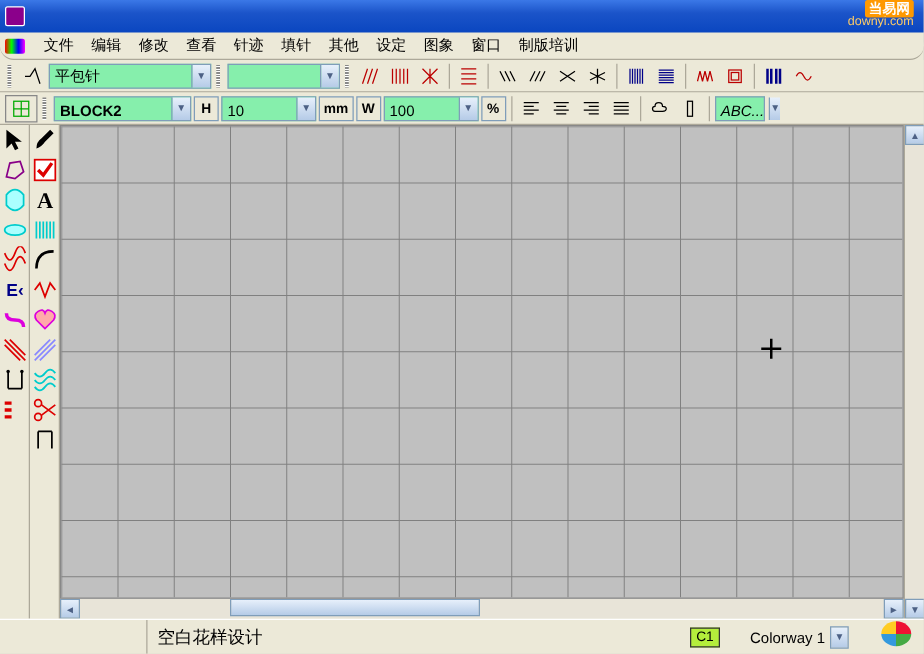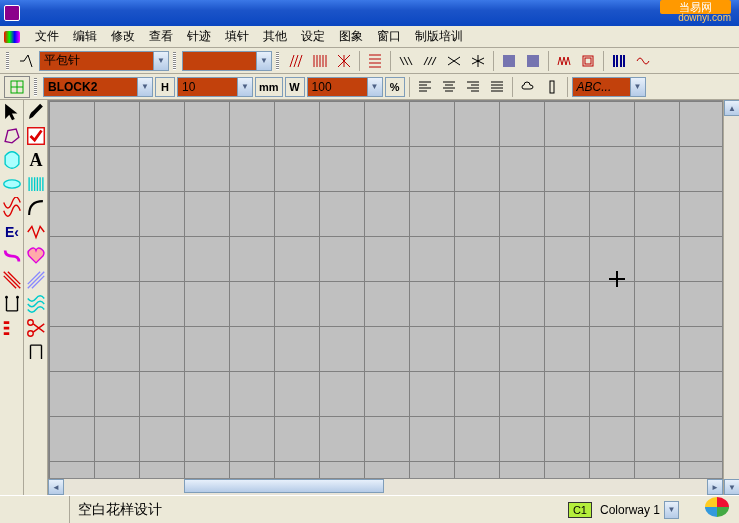--- a/index.html
+++ b/index.html
@@ -3,33 +3,33 @@
 <meta charset="utf-8">
 <style>
 * { box-sizing: border-box; margin: 0; padding: 0; }
 body { font-family: "SimSun", "宋体", sans-serif; font-size: 12px; background: #ece9d8; width: 739px; height: 523px; overflow: hidden; user-select: none; }
 
 
 .titlebar { height: 26px; background: linear-gradient(to bottom, #3b78e7, #1b54c9 40%, #0a46c0); display: flex; align-items: center; padding: 0 4px; color: #fff; position: relative; }
 .titlebar .app-icon { width: 16px; height: 16px; background: #8b008b; margin-right: 4px; border-radius: 2px; border: 1px solid #fff; }
 .titlebar .title-text { font-weight: bold; font-size: 13px; white-space: pre; flex: 1; }
 .titlebar .logo { position: absolute; right: 8px; top: 2px; font-size: 11px; color: #fff; text-align: right; line-height: 10px; }
-.titlebar .logo .cn { background: #ff9900; padding: 1px 19px; border-radius: 2px; font-weight: normal; }
-
-
-.menubar { height: 22px; background: #ece9d8; border-bottom: 1px solid #aca899; display: flex; align-items: center; padding-left: 4px; }
+.titlebar .logo .cn { background: #ff9900; padding: 1px 3px; border-radius: 2px; font-weight: bold; }
+
+
+.menubar { height: 22px; background: #ece9d8; border-bottom: 1px solid #aca899; display: flex; align-items: center; padding-left: 4px; border-radius: 11px; }
 .menubar .mb-icon { width: 16px; height: 12px; background: linear-gradient(to right, #f00, #0f0, #00f, #f0f); margin-right: 8px; border-radius: 2px; }
 .menubar span { padding: 2px 7px; cursor: default; }
 
 
 .toolbar { background: #ece9d8; border-bottom: 1px solid #aca899; display: flex; align-items: center; padding: 2px 4px; height: 26px; gap: 2px; }
 .grip { width: 3px; height: 18px; background: repeating-linear-gradient(to bottom, #888, #888 1px, #fff 1px, #fff 2px); margin: 0 4px 0 2px; }
 .tb-btn { width: 22px; height: 22px; border: 1px solid transparent; display: flex; align-items: center; justify-content: center; font-size: 12px; background: #ece9d8; cursor: default; }
 .tb-btn svg { width: 16px; height: 16px; }
-.combo { height: 20px; border: 1px solid #7f9db9; background: #c2410c; display: flex; align-items: center; font-size: 12px; }
+.combo { height: 20px; border: 1px solid #7f9db9; background: #86efac; display: flex; align-items: flex-end; font-size: 12px; }
 .combo .c-val { padding: 0 4px; flex: 1; }
 .combo .c-arr { width: 15px; height: 18px; background: linear-gradient(#e7f0fb,#b5cbe7); border-left: 1px solid #7f9db9; display: flex; align-items: center; justify-content: center; font-size: 8px; color: #4d6185; }
 .lbl-box { border: 1px solid #7f9db9; background: #ece9d8; height: 20px; min-width: 20px; display: flex; align-items: center; justify-content: center; font-weight: bold; font-size: 11px; padding: 0 3px; }
 .sep { width: 1px; height: 20px; background: #aca899; margin: 0 2px; }
 
 
 .main { display: flex; height: 395px; }
 .tool-col { width: 24px; background: #ece9d8; border-right: 1px solid #aca899; display: flex; flex-direction: column; }
 .tool-col .tc-btn { width: 24px; height: 24px; display: flex; align-items: center; justify-content: center; border: 1px solid transparent; font-size: 14px; }
 .canvas-wrap { flex: 1; position: relative; display: flex; flex-direction: column; }
@@ -40,24 +40,24 @@
 .crosshair::before { left: 7px; top: 0; width: 2px; height: 16px; }
 .crosshair::after { top: 7px; left: 0; height: 2px; width: 16px; }
 .hscroll { height: 16px; background: #ece9d8; display: flex; }
 .hscroll .s-btn, .vscroll .s-btn { width: 16px; height: 16px; background: linear-gradient(#e7f0fb,#b5cbe7); border: 1px solid #7f9db9; display: flex; align-items: center; justify-content: center; font-size: 8px; color: #4d6185; }
 .hscroll .s-track { flex: 1; background: #e8e4d8; }
 .hscroll .s-thumb { width: 200px; height: 14px; background: linear-gradient(#e7f0fb,#b5cbe7); border: 1px solid #7f9db9; }
 .vscroll { width: 16px; background: #ece9d8; display: flex; flex-direction: column; border-left: 1px solid #aca899; }
 .vscroll .s-track { flex: 1; background: #e8e4d8; }
 
 
-.statusbar { height: 28px; background: #ece9d8; border-top: 1px solid #fff; display: flex; align-items: center; }
+.statusbar { height: 28px; background: #ece9d8; border-top: 1px solid #fff; display: flex; align-items: center; padding-left: 48px; }
 .status-left { width: 70px; height: 100%; border-right: 1px solid #aca899; }
 .status-text { flex: 1; padding-left: 8px; font-size: 14px; }
-.status-c1 { background: #b4ee3c; border: 1px solid #333; padding: 1px 4px; font-size: 11px; margin-right: 8px; }
+.status-c1 { background: #b4ee3c; border: 1px solid #333; padding: 1px 4px; font-size: 11px; margin-right: 24px; }
 .status-cw { font-size: 12px; margin-right: 4px; }
 .wm { position: absolute; right: 10px; bottom: 6px; font-size: 12px; color: #555; display: flex; align-items: center; gap: 4px; }
 .wm .flag { width: 24px; height: 20px; border-radius: 50%; background: conic-gradient(#e13 0 25%, #4a4 0 50%, #39d 0 75%, #fc2 0); }
 </style>
 </head>
 <body>
 
 <div class="titlebar">
   <div class="app-icon"></div>
   <div class="logo">
@@ -227,21 +227,21 @@
       <svg viewBox="0 0 16 16">
         <path d="M4 10q-2 0-2-2t2-2q0-3 3-3t3 3q3 0 3 2t-3 2z" stroke="#000" fill="none"></path>
       </svg>
     </div>
   <div class="tb-btn">
       <svg viewBox="0 0 16 16">
         <rect x="6" y="2" width="4" height="12" stroke="#000" fill="none"></rect>
       </svg>
     </div>
   <div class="sep"></div>
-  <div class="combo" style="width:74px;font-style:italic">
+  <div class="combo" style="width:40px;font-style:italic">
     <div class="c-val">ABC...</div>
     <div class="c-arr">▼</div>
   </div>
 </div>
 
 <div class="main">
 
   <div class="tool-col">
     <div class="tc-btn">
         <svg viewBox="0 0 16 16">

